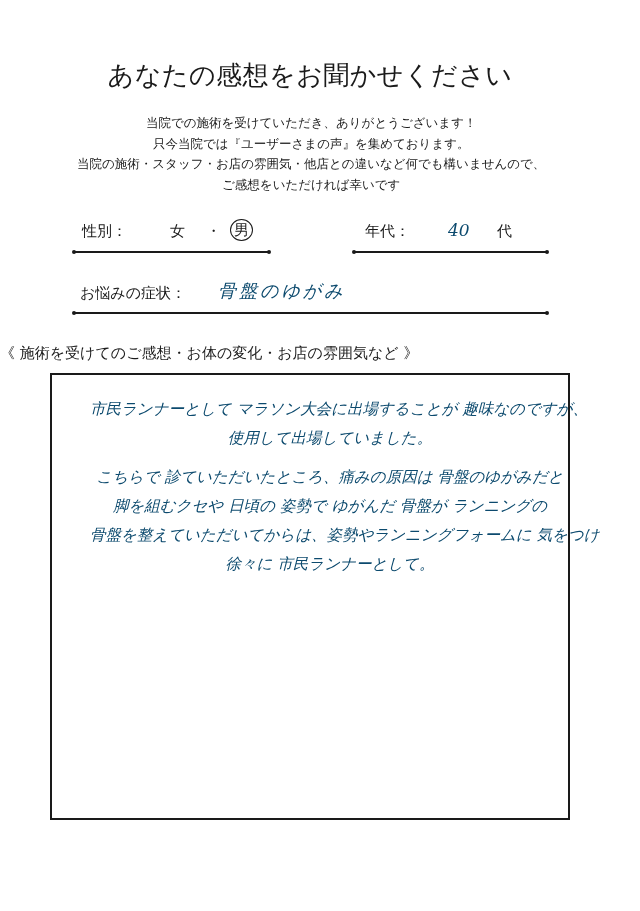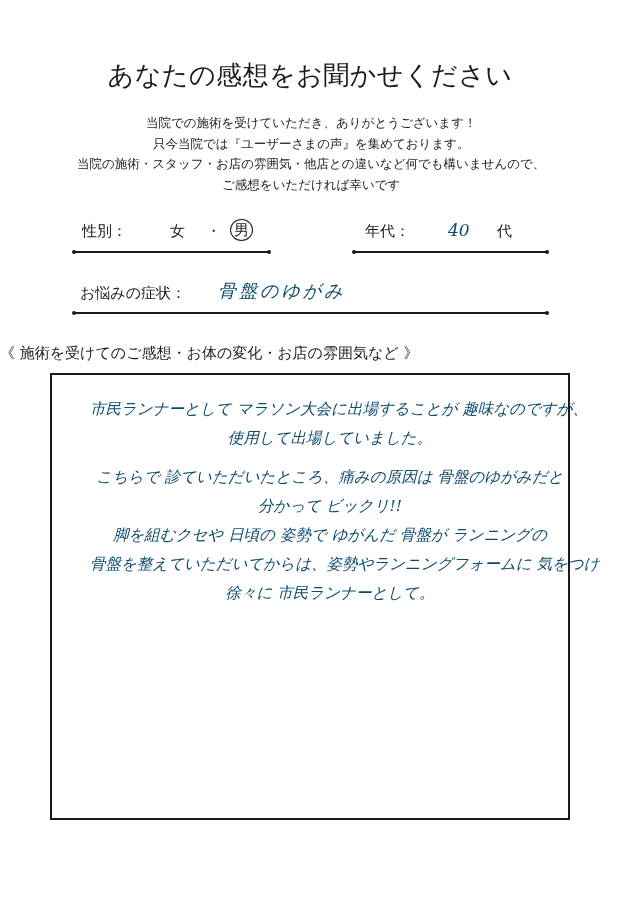--- a/index.html
+++ b/index.html
@@ -51,17 +51,16 @@
 <div class="abs uline" style="left:73px; top:312px; width:475px;"></div>
 
 <div class="abs section-head">《 施術を受けてのご感想・お体の変化・お店の雰囲気など 》</div>
 <div class="abs box"></div>
 
 <div class="abs comment hand">
   <div class="line">市民ランナーとして マラソン大会に出場することが 趣味なのですが、</div>
   <div class="line">使用して出場していました。</div>
   <div class="gap"></div>
   <div class="line">こちらで 診ていただいたところ、痛みの原因は 骨盤のゆがみだと</div>
-  <div class="line">分かって ビックリ!!</div>
   <div class="line">脚を組むクセや 日頃の 姿勢で ゆがんだ 骨盤が ランニングの</div>
   <div class="line">骨盤を整えていただいてからは、姿勢やランニングフォームに 気をつけ</div>
   <div class="line">徐々に 市民ランナーとして。</div>
 </div>
 
 </body></html>

